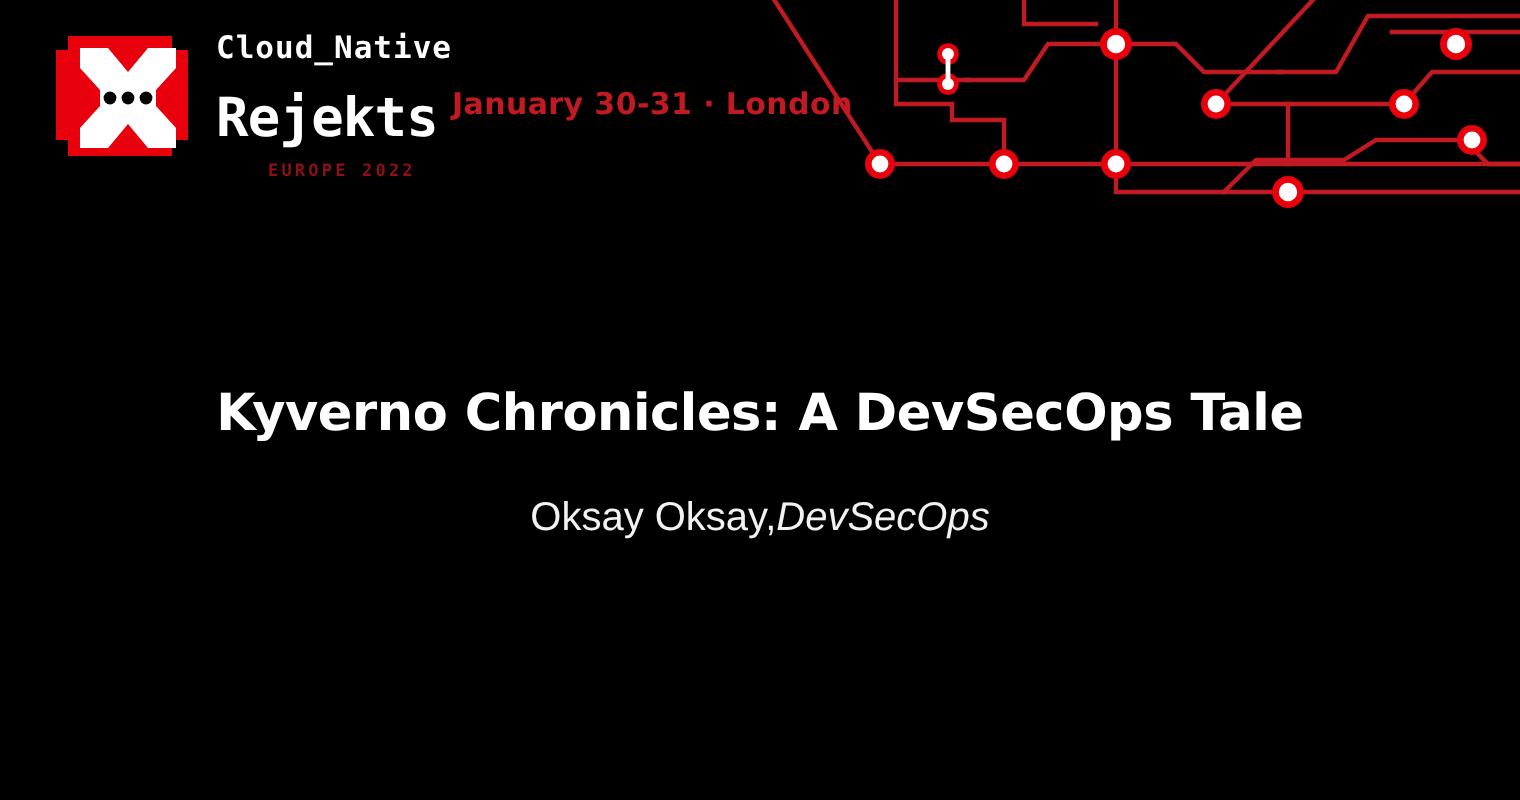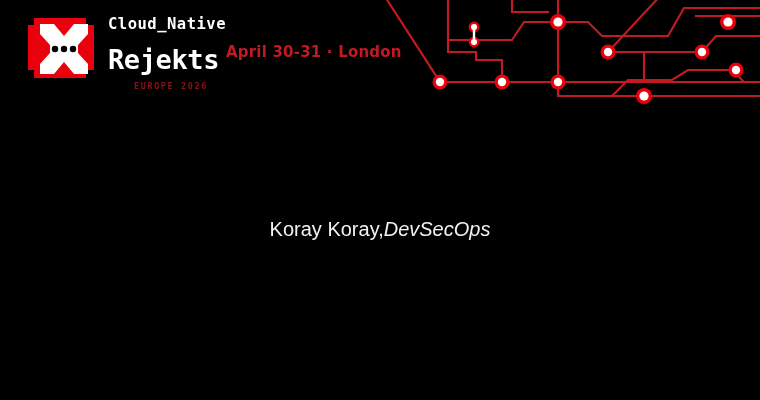--- a/index.html
+++ b/index.html
@@ -215,25 +215,26 @@
 
         <circle cx="29" cy="37" r="3.2" fill="#000000"></circle>
         <circle cx="38" cy="37" r="3.2" fill="#000000"></circle>
         <circle cx="47" cy="37" r="3.2" fill="#000000"></circle>
       </svg>
     </div>
 
     <div id="brand-words">
       <div class="brand-cloud-native">Cloud_Native</div>
       <div class="brand-rejekts">Rejekts</div>
-      <div class="brand-europe">EUROPE 2026</div>
+      <div class="brand-europe">EUROPE 2022</div>
     </div>
   </div>
 
-  <div id="event-date">April 30-31 · London</div>
+  <div id="event-date">January 30-31 · London</div>
 
   <div id="title-block">
+    <h1 id="talk-title">Kyverno Chronicles: A DevSecOps Tale</h1>
     <p id="talk-speaker">
-      <span>Koray Koray,</span><span class="affiliation">DevSecOps</span>
+      <span>Oksay Oksay,</span><span class="affiliation">DevSecOps</span>
     </p>
   </div>
 
 </div>
 
 </body></html>

